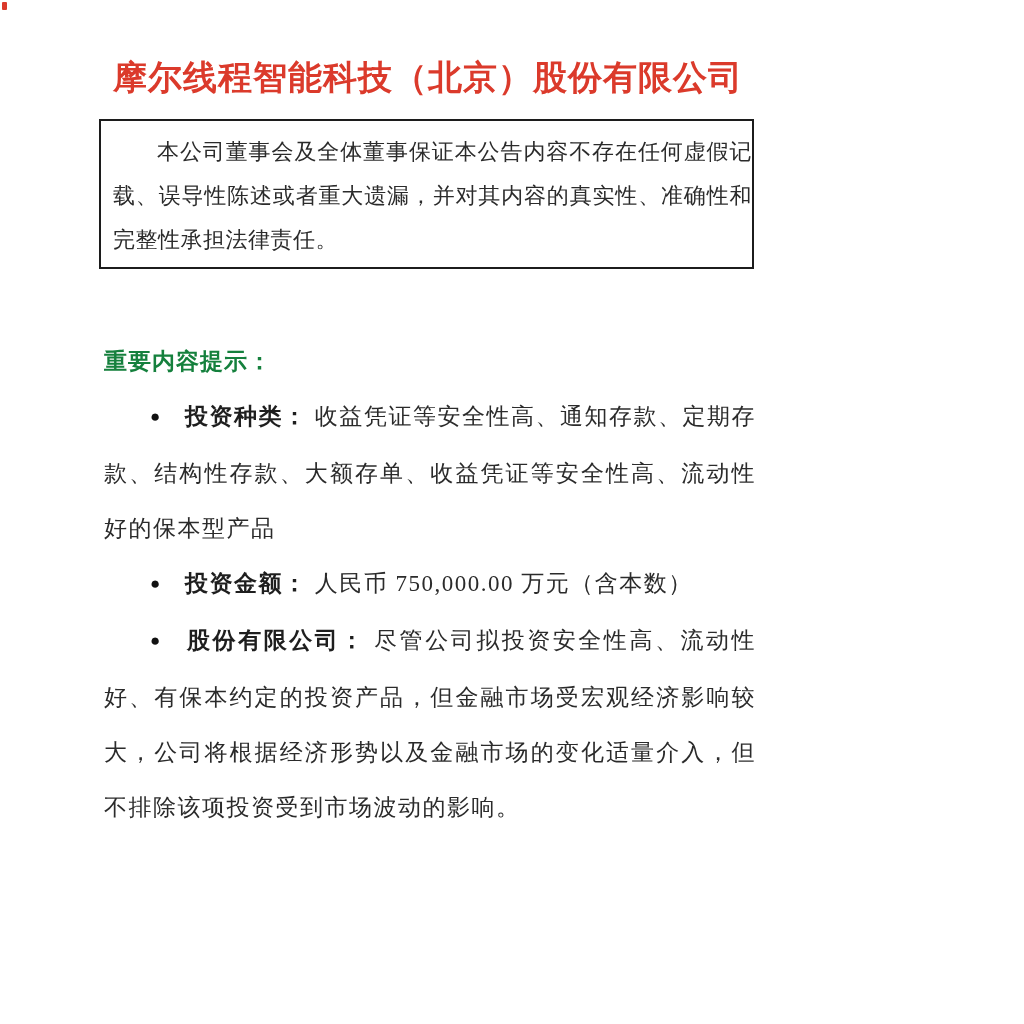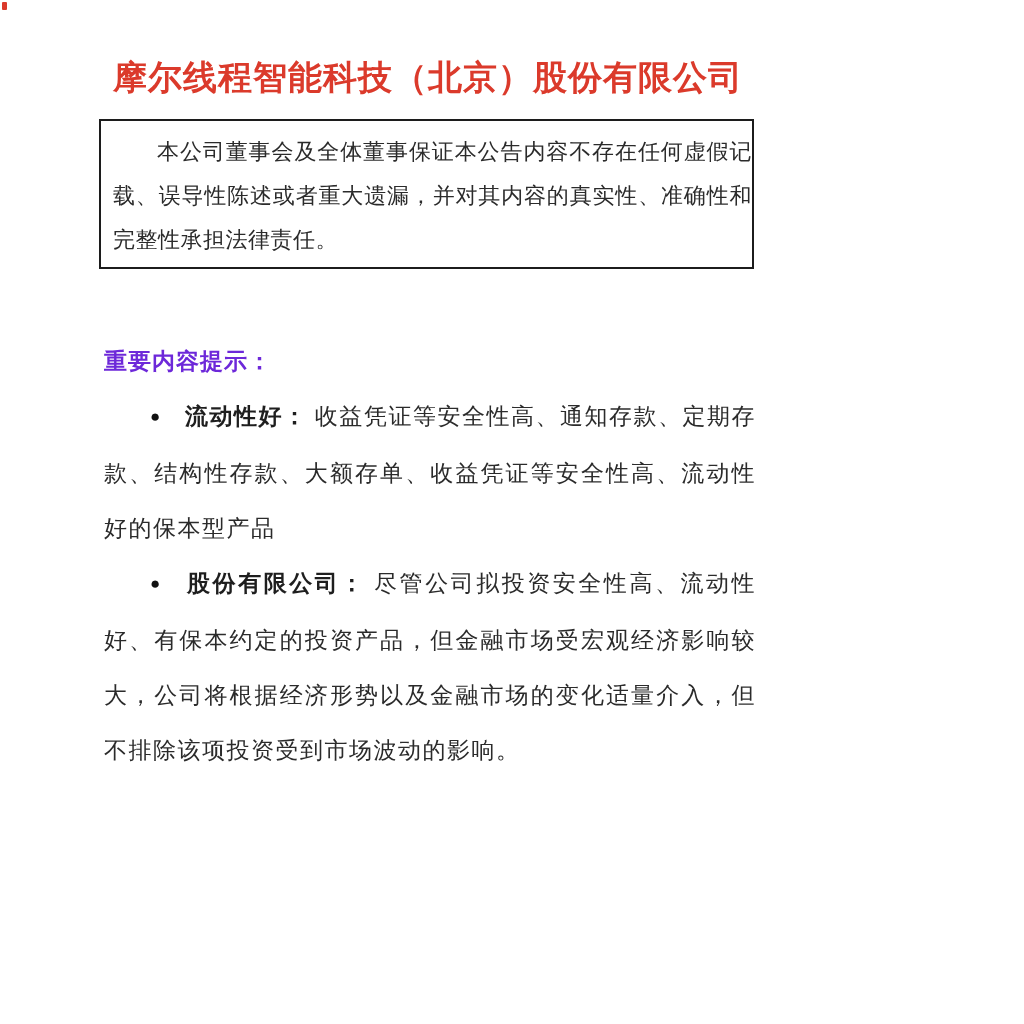--- a/index.html
+++ b/index.html
@@ -56,21 +56,21 @@
   }
   .content {
     margin: 0 100px 0 104px;
   }
   .section-heading {
     margin: 65px 0 0 0;
     font-size: 23px;
     line-height: 55px;
     font-weight: 700;
     font-family: "Liberation Sans", "DejaVu Sans", sans-serif;
-    color: #6d28d9;
+    color: #15803d;
     letter-spacing: 1px;
   }
   p.bullet {
     margin: 0;
     font-size: 23px;
     line-height: 55px;
     letter-spacing: 1.5px;
     text-indent: 2em;
     text-align: justify;
     color: #2b2b2b;
@@ -102,24 +102,29 @@
   <div class="disclaimer-box">
     <p>本公司董事会及全体董事保证本公告内容不存在任何虚假记载、误导性陈述或者重大遗漏，并对其内容的真实性、准确性和完整性承担法律责任。</p>
   </div>
 
   <div class="content">
 
     <p class="section-heading">重要内容提示：</p>
 
     <p class="bullet">
       <span class="bullet-dot">●</span>
-      <span class="lbl">流动性好：</span>
+      <span class="lbl">投资种类：</span>
       <span>收益凭证等安全性高、通知存款、定期存款、结构性存款、大额存单、收益凭证等安全性高、流动性好的保本型产品</span>
     </p>
 
+    <p class="bullet">
+      <span class="bullet-dot">●</span>
+      <span class="lbl">投资金额：</span>
+      <span>人民币 750,000.00 万元（含本数）</span>
+    </p>
 
 
     <p class="bullet">
       <span class="bullet-dot">●</span>
       <span class="lbl">股份有限公司：</span>
       <span>尽管公司拟投资安全性高、流动性好、有保本约定的投资产品，但金融市场受宏观经济影响较大，公司将根据经济形势以及金融市场的变化适量介入，但不排除该项投资受到市场波动的影响。</span>
     </p>
 
   </div>
 </div>

